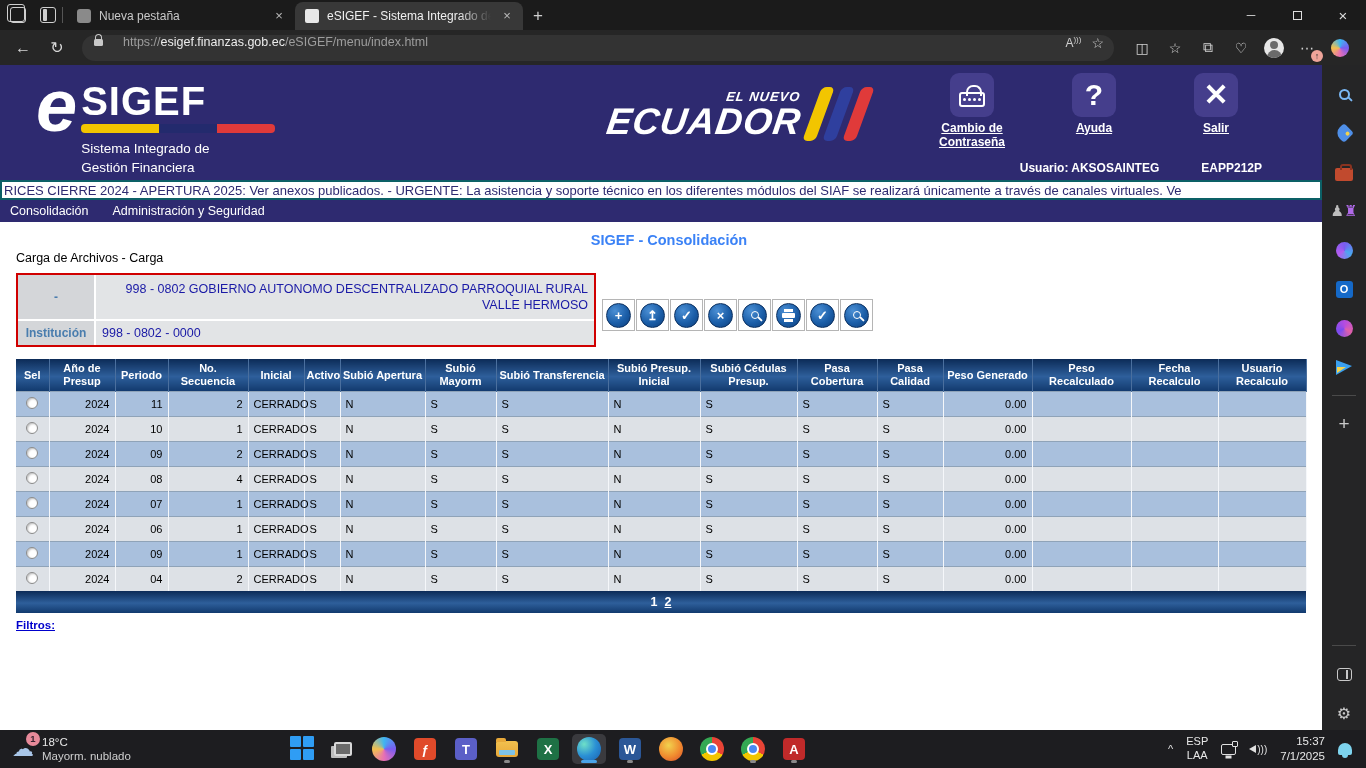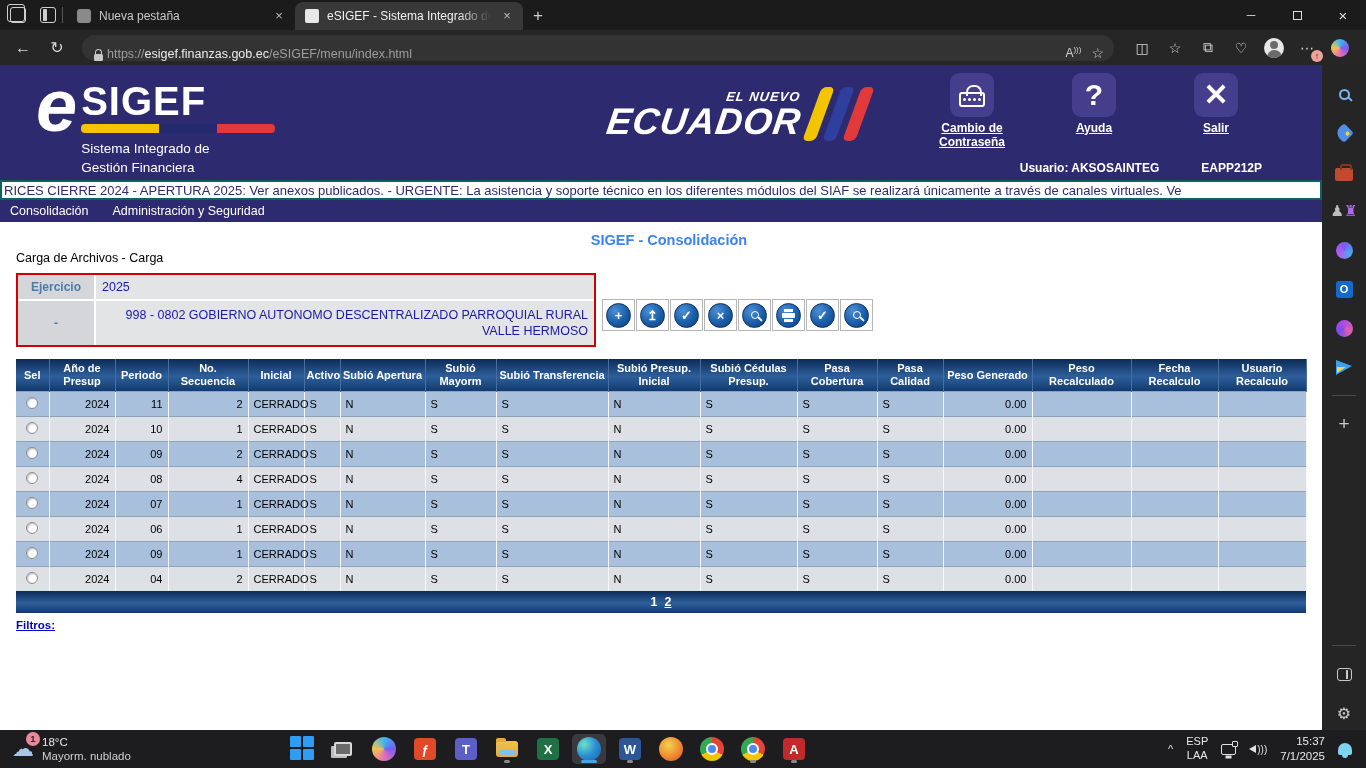--- a/index.html
+++ b/index.html
@@ -22,21 +22,21 @@
   .favicon { width:14px; height:14px; border-radius:3px; background:#8a8a8a; flex:0 0 auto; position:relative; }
   .favicon.doc { background:#e8e8e8; border-radius:2px; }
   .tab-close { width:16px; height:16px; line-height:15px; text-align:center; border-radius:4px; font-size:13px; color:#bbb; }
   .newtab-btn { font-size:17px; color:#cfcfcf; margin:0 0 4px 10px; }
   .win-controls { margin-left:auto; display:flex; height:30px; }
   .wc { width:46px; display:flex; align-items:center; justify-content:center; color:#ddd; font-size:12px; }
   .wc .box { width:9px; height:9px; border:1.2px solid #ddd; }
 
   .toolbar { height:35px; background:#262626; display:flex; align-items:center; padding:0 8px; gap:4px; }
   .nav-btn { width:30px; height:28px; color:#d6d6d6; font-size:16px; display:flex; align-items:center; justify-content:center; border-radius:5px; }
-  .addr { flex:1; height:26px; margin:0 6px; background:#333333; border-radius:13px; display:flex; align-items:flex-end; padding:0 6px 0 12px; gap:4px; }
+  .addr { flex:1; height:26px; margin:0 6px; background:#333333; border-radius:13px; display:flex; align-items:flex-start; padding:0 6px 0 12px; gap:20px; }
   .lock { width:9px; height:7px; background:#c9c9c9; border-radius:1.5px; position:relative; margin-top:4px; }
   .lock::before { content:""; position:absolute; left:1px; top:-5px; width:5px; height:5px; border:1.4px solid #c9c9c9; border-bottom:none; border-radius:4px 4px 0 0; }
   .url { font-size:12.5px; color:#9d9d9d; white-space:nowrap; overflow:hidden; flex:1; }
   .url b { color:#ececec; font-weight:normal; }
   .addr-right { display:flex; align-items:center; gap:10px; margin-left:auto; padding-right:4px; color:#cfcfcf; }
   .readaloud { font-size:12px; } .readaloud sup { font-size:8px; }
   .star { font-size:14px; }
   .bar-icons { display:flex; align-items:center; gap:13px; padding:0 8px; color:#d2d2d2; font-size:14px; }
   .bi { position:relative; display:flex; align-items:center; justify-content:center; width:20px; height:20px; }
   .avatar { width:20px; height:20px; border-radius:50%; background:#e7e7e7; position:relative; overflow:hidden; }
@@ -302,26 +302,26 @@
         <span>Administración y Seguridad</span>
       </div>
 
       <div class="content">
         <div class="pg-title">SIGEF - Consolidación</div>
         <div class="pg-sub">Carga de Archivos - Carga</div>
 
         <div class="form-row-wrap">
           <div class="form-box">
             <div class="fb-row">
-              <span class="fb-label">Ejercicio</span>
-              <span class="fb-value">2025</span>
+              <span class="fb-label">-</span>
+              <span class="fb-value" style="min-height:44px;text-align:right;">998 - 0802 GOBIERNO AUTONOMO DESCENTRALIZADO PARROQUIAL RURAL VALLE HERMOSO</span>
             </div>
             <div class="fb-row">
-              <span class="fb-label">-</span>
-              <span class="fb-value" style="min-height:44px;text-align:right;">998 - 0802 GOBIERNO AUTONOMO DESCENTRALIZADO PARROQUIAL RURAL VALLE HERMOSO</span>
+              <span class="fb-label">Institución</span>
+              <span class="fb-value">998 - 0802 - 0000</span>
             </div>
           </div>
 
           <div class="action-toolbar" id="action-toolbar">
               <span class="abtn">
                 <span class="ball">+</span>
               </span>
               <span class="abtn">
                 <span class="ball">↥</span>
               </span>

